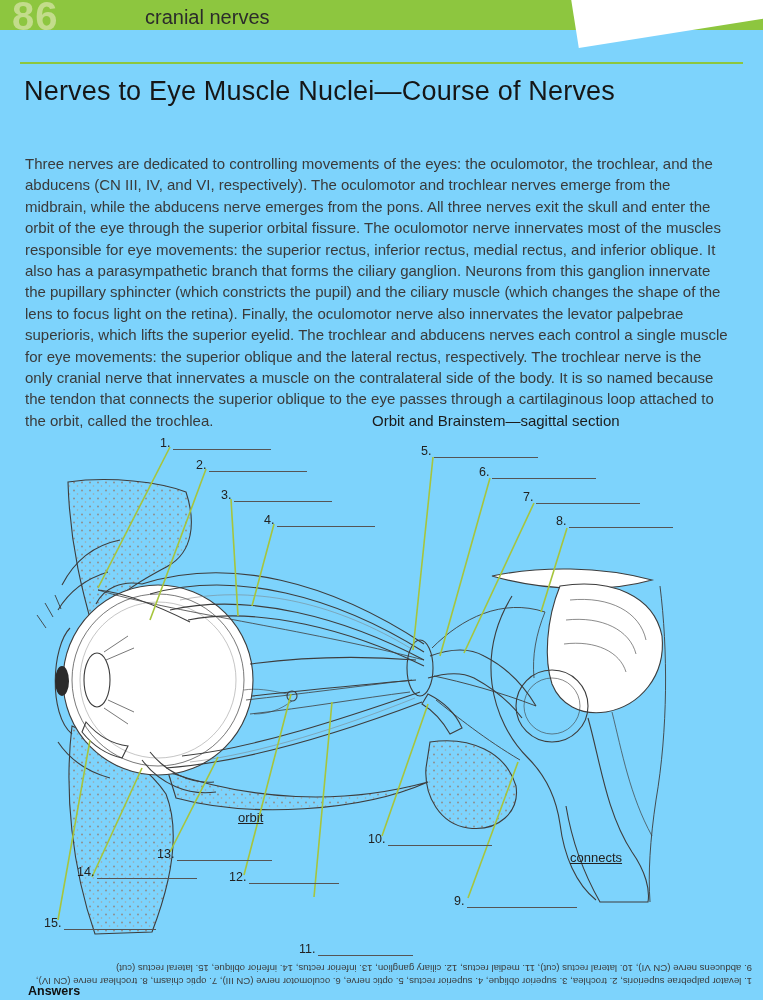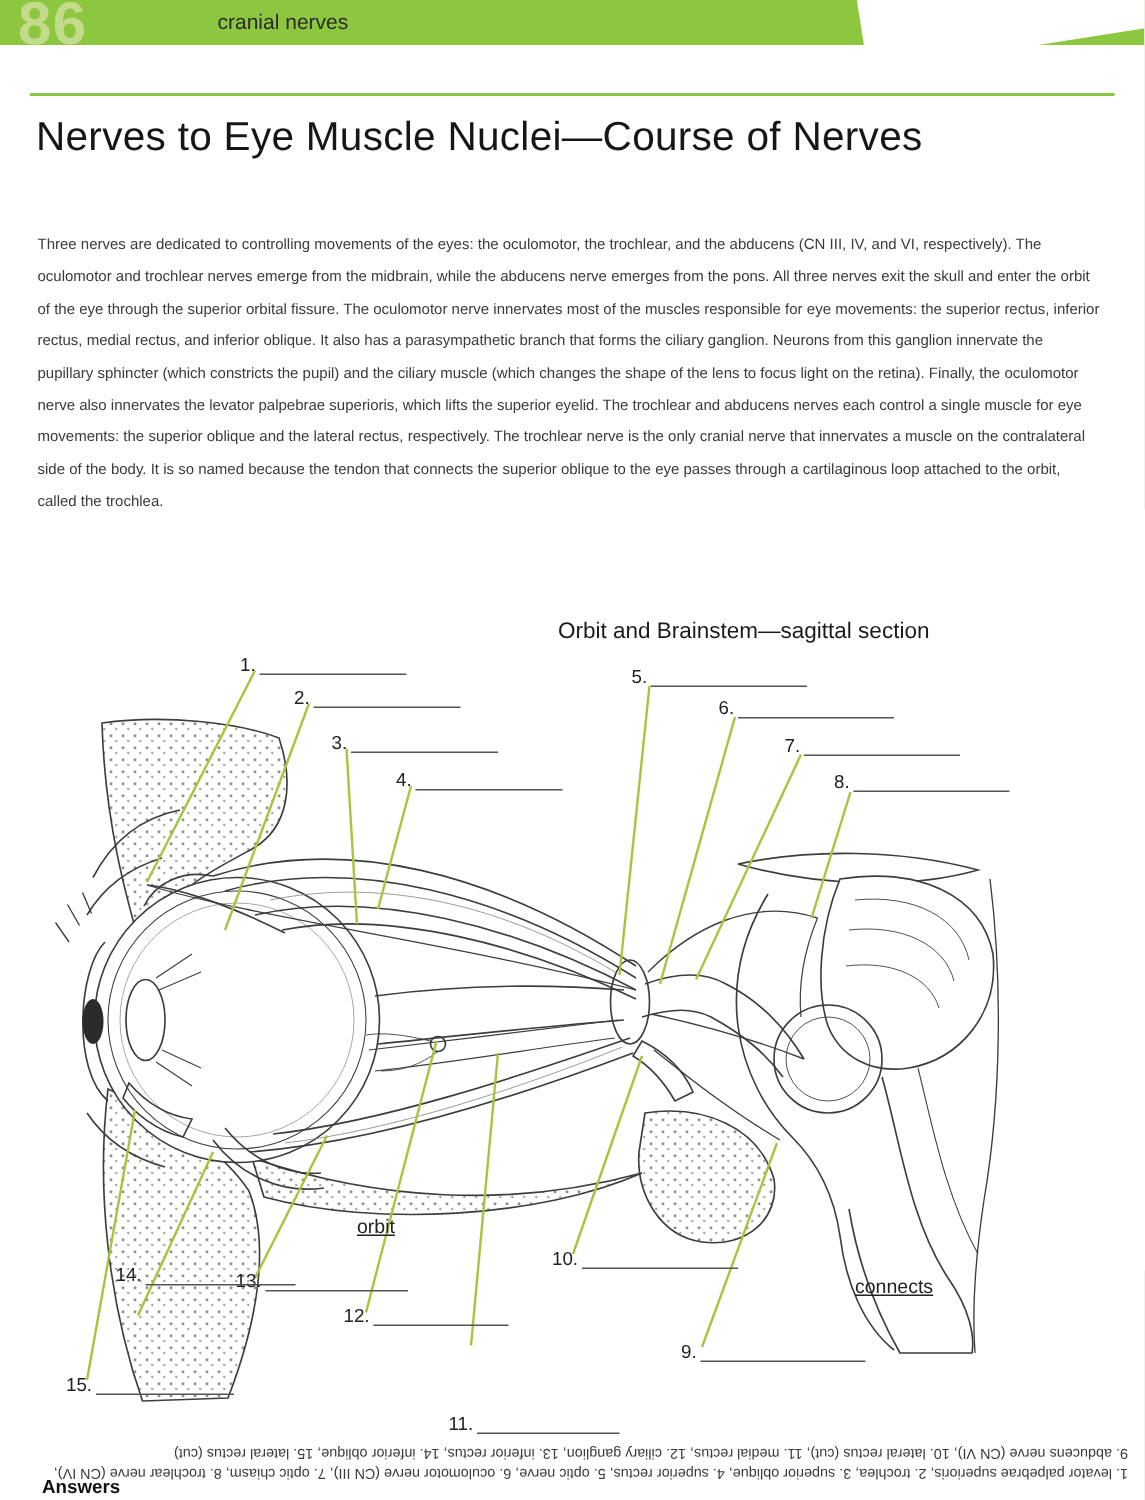--- a/index.html
+++ b/index.html
@@ -1,51 +1,51 @@
 <!DOCTYPE html>
 <html><head>
 <meta charset="utf-8">
 <style>
   * { margin:0; padding:0; box-sizing:border-box; }
   html,body { background:#e8e8e8; }
   .page {
     position:relative; width:763px; height:1000px; margin:0 auto;
-    background:#ffffff; overflow:hidden;
+    background:#7dd3fc; overflow:hidden;
     font-family:"Liberation Sans", sans-serif; color:#2e2e2e;
   }
   
   .topbar {
     position:absolute; left:0; top:0; width:763px; height:30px;
     background:#8dc63f;
   }
   .topbar .corner-curl {
     position:absolute; right:-70px; top:-26px; width:260px; height:54px;
     background:#ffffff; transform:rotate(-9deg);
   }
   .pagenum {
     position:absolute; left:12px; top:-6px;
     font-size:40px; font-weight:bold; color:#c3dc8b; letter-spacing:1px;
   }
   .section-title {
     position:absolute; left:145px; top:6px;
-    font-size:14px; color:#2b2b2b;
+    font-size:20px; color:#2b2b2b;
   }
   
   .green-rule {
     position:absolute; left:20px; top:62px; width:723px; height:2px;
     background:#8dc63f; border:none;
   }
   .page-title {
     position:absolute; left:24px; top:76px; width:710px;
     font-size:27px; font-weight:normal; color:#161616; letter-spacing:0.2px;
   }
   
   .body-text {
     position:absolute; left:25px; top:153px; width:708px;
-    font-size:10px; line-height:21.4px; color:#3a3a3a; text-align:left;
+    font-size:15px; line-height:21.4px; color:#3a3a3a; text-align:left;
   }
   
   .figure-caption {
     position:absolute; left:372px; top:412px;
     font-size:15px; color:#1c1c1c;
   }
   .figure-svg { position:absolute; left:0; top:430px; width:763px; height:520px; }
   .fig-label {
     position:absolute; display:flex; align-items:flex-end;
     font-size:12.5px; color:#222; white-space:nowrap;
@@ -252,21 +252,21 @@
       <span class="blank" style="width:95px"></span>
   </div>
   <div class="fig-label" style="left:229px; top:870px;">
     <span class="n">12.</span>
       <span class="blank" style="width:90px"></span>
   </div>
   <div class="fig-label" style="left:157px; top:847px;align-items:flex-end;">
     <span class="n">13.</span>
       <span class="blank" style="width:95px"></span>
   </div>
-  <div class="fig-label" style="left:77px; top:843px;">
+  <div class="fig-label" style="left:77px; top:865px;">
     <span class="n">14.</span>
       <span class="blank" style="width:100px"></span>
   </div>
   <div class="fig-label" style="left:44px; top:916px;align-items:center;">
     <span class="n">15.</span>
       <span class="blank" style="width:92px"></span>
   </div>
 
   <div class="region-label" style="left:238px; top:810px;">orbit</div>
   <div class="region-label" style="left:570px; top:850px;">connects</div>

